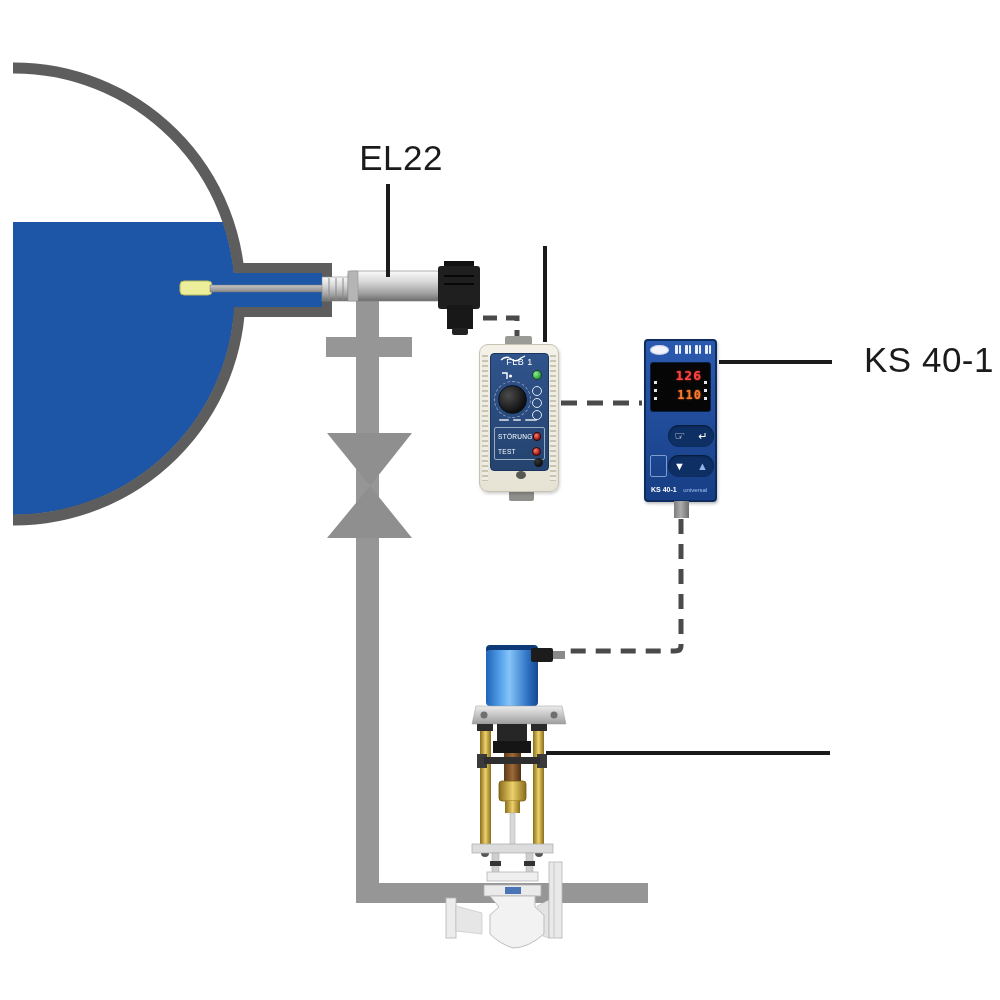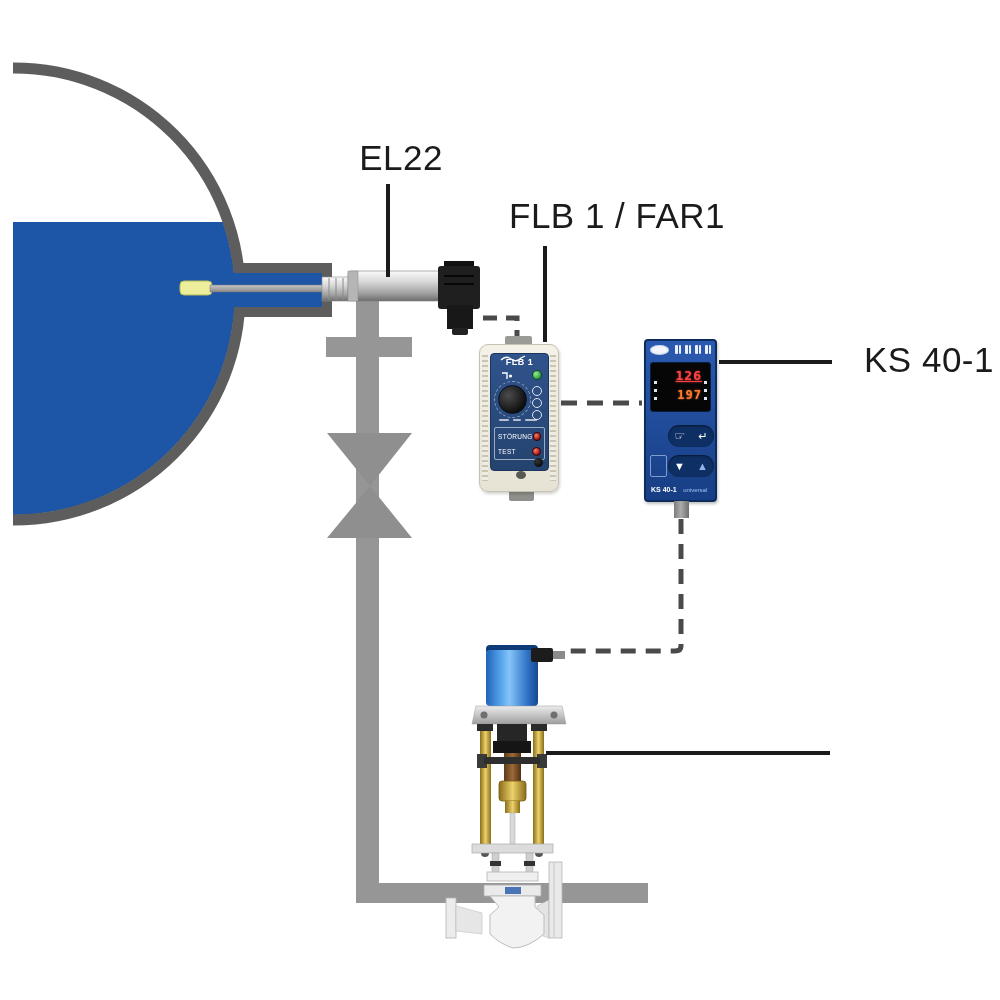--- a/index.html
+++ b/index.html
@@ -15,21 +15,21 @@
   #flb-tab-top{position:absolute;left:26px;top:-8px;width:27px;height:16px;background:#9a9a96;border-radius:2px;}
   #flb-tab-bottom{position:absolute;left:30px;bottom:-9px;width:25px;height:17px;background:#8f8f8b;border-radius:2px;}
   #flb-body{position:absolute;left:0;top:0;width:80px;height:148px;background:linear-gradient(180deg,#f4f1e8,#e6e2d4);
             border:1px solid #c6c1b0;border-radius:9px;box-shadow:1px 2px 3px rgba(0,0,0,.18);box-sizing:border-box;}
   .flb-rib{position:absolute;top:10px;bottom:10px;width:6px;
            background:repeating-linear-gradient(180deg,#c9c5b5 0 2px,#efece2 2px 5px);}
   #flb-rib-left{left:2px;}
   #flb-rib-right{right:2px;}
   #flb-panel{position:absolute;left:10px;right:9px;top:8px;bottom:20px;background:linear-gradient(180deg,#30538c,#24436f);
              border:1px solid #1a3560;border-radius:4px;}
-  #flb-title{position:absolute;left:0;right:0;top:3px;text-align:center;color:#fff;font-size:9px;font-weight:bold;letter-spacing:.5px;}
+  #flb-title{position:absolute;left:0;right:0;top:3px;text-align:center;color:#fff;font-size:9px;font-weight:normal;letter-spacing:.5px;}
   #flb-level-icon{position:absolute;left:10px;top:17px;}
   .led{border-radius:50%;position:absolute;}
   #flb-led-green{width:8px;height:8px;right:6px;top:16px;background:radial-gradient(circle at 35% 35%,#8ef09a,#2f9e3c 70%);border:1px solid #14471c;}
   #flb-knob{position:absolute;left:7px;top:31px;width:27px;height:27px;border-radius:50%;
             background:radial-gradient(circle at 35% 35%,#4c4c4c,#0e0e0e 72%);border:1px solid #05101f;}
   #flb-knob::before{content:"";position:absolute;left:-5px;top:-5px;width:35px;height:35px;border-radius:50%;
             border:1px dashed rgba(255,255,255,.45);}
   .flb-mini-ring{position:absolute;right:6px;width:8px;height:8px;border:1px solid rgba(255,255,255,.85);border-radius:50%;}
   .flb-mark{position:absolute;height:2px;background:rgba(255,255,255,.65);border-radius:1px;}
   #flb-alarm-box{position:absolute;left:3px;right:3px;top:73px;height:31px;border:1px solid rgba(255,255,255,.55);border-radius:2px;}
@@ -44,21 +44,21 @@
   #ks-wrap{position:absolute;left:644px;top:339px;width:73px;height:163px;}
   #ks-body{position:absolute;inset:0;background:linear-gradient(180deg,#2a5ab0,#173e84);
            border:2px solid #0c2c5e;border-radius:4px;box-sizing:border-box;box-shadow:1px 2px 3px rgba(0,0,0,.25);}
   #ks-logo{position:absolute;left:4px;top:4px;width:19px;height:10px;background:#f2f5fb;border-radius:50%;
            box-shadow:inset 0 0 2px #7a93c4;}
   #ks-bars{position:absolute;right:4px;top:4px;display:flex;gap:4px;}
   .ks-barpair{display:flex;gap:1px;}
   .ks-bar{width:2.5px;height:9px;background:#e8eefc;border-radius:1px;}
   #ks-display{position:absolute;left:4px;right:4px;top:21px;height:48px;background:#060606;border:1px solid #0a1f40;border-radius:3px;}
   .seven-seg{position:absolute;right:8px;font-family:"DejaVu Sans Mono",monospace;font-weight:bold;letter-spacing:1px;}
-  #ks-pv{top:5px;font-size:13px;color:#ff4343;text-shadow:0 0 2px rgba(255,60,60,.8);text-decoration:underline;}
+  #ks-pv{top:5px;font-size:13px;color:#ff4343;text-shadow:0 0 2px rgba(255,60,60,.8);}
   #ks-sv{top:25px;font-size:12px;color:#ff7a2e;text-shadow:0 0 2px rgba(255,130,40,.8);}
   .ks-dot{position:absolute;width:3px;height:3px;background:#dfe6f2;}
   .ks-oval{position:absolute;left:22px;width:46px;height:22px;background:#0e2f63;border-radius:11px;
            display:flex;align-items:center;justify-content:space-around;box-shadow:inset 0 1px 2px rgba(0,0,0,.5);}
   #ks-oval-1{top:84px;}
   #ks-oval-2{top:114px;}
   .ks-key{color:#fff;font-size:11px;line-height:1;}
   .ks-key.up{color:#8fb4ea;}
   .ks-key.hand{font-size:12px;}
   #ks-square{position:absolute;left:4px;top:114px;width:15px;height:20px;border:1px solid #7e9cd0;border-radius:2px;}
@@ -262,21 +262,21 @@
             <span class="ks-bar"></span>
             <span class="ks-bar"></span>
           </span>
         <span class="ks-barpair">
             <span class="ks-bar"></span>
             <span class="ks-bar"></span>
           </span>
       </div>
       <div id="ks-display">
         <span class="seven-seg" id="ks-pv">126</span>
-        <span class="seven-seg" id="ks-sv">197</span>
+        <span class="seven-seg" id="ks-sv">110</span>
         <span class="ks-dot" style="left:3px;top:18px"></span>
           <span class="ks-dot" style="left:3px;top:26px"></span>
         <span class="ks-dot" style="left:3px;top:34px"></span>
           <span class="ks-dot" style="right:3px;top:18px"></span>
         <span class="ks-dot" style="right:3px;top:26px"></span>
           <span class="ks-dot" style="right:3px;top:34px"></span>
       </div>
       <div class="ks-oval" id="ks-oval-1">
         <span class="ks-key hand">☞</span>
         <span class="ks-key">↵</span>
@@ -288,15 +288,14 @@
       <div id="ks-square"></div>
       <div id="ks-footer">
         <span id="ks-model">KS 40-1</span>
         <span id="ks-suffix">universal</span>
       </div>
     </div>
   </div>
   <div id="ks-pedestal"></div>
 
   <div class="diagram-label" style="left:345px;top:138px;width:90px;text-align:center">EL22</div>
-  <div class="diagram-label" style="left:498px;top:196px">FLB 1 / FAR1</div>
   <div class="diagram-label" style="left:853px;top:340px">KS 40-1</div>
 </div>
 
 </body></html>

